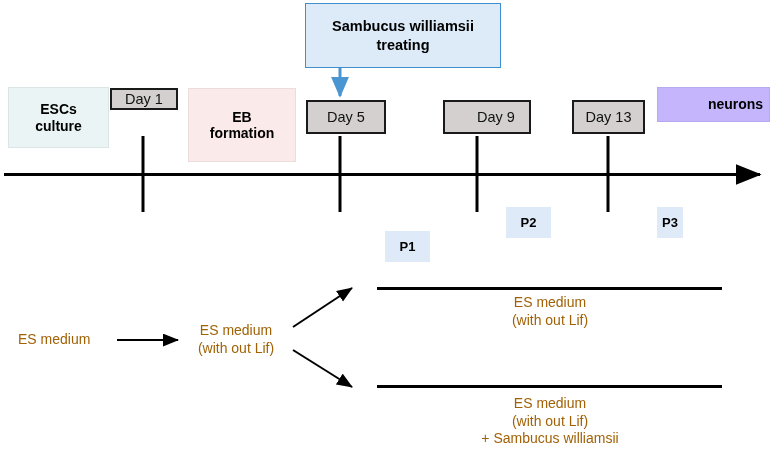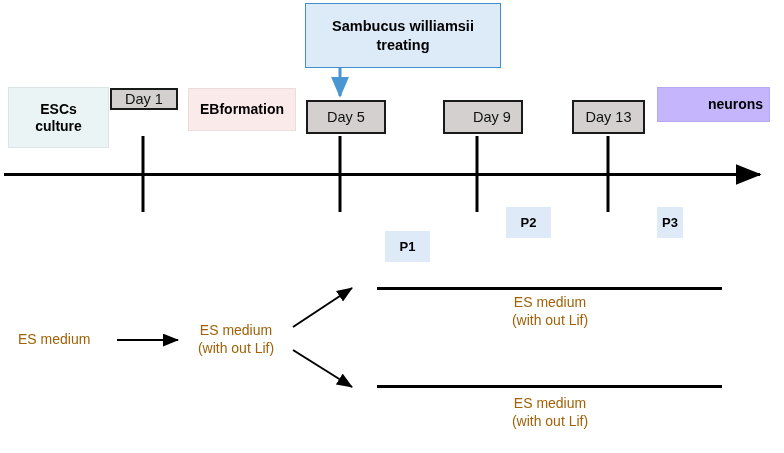--- a/index.html
+++ b/index.html
@@ -71,38 +71,38 @@
   <div class="box callout" style="left:305px;top:3px;width:196px;height:65px;flex-direction:column;">
     <span>Sambucus williamsii</span>
     <span>treating</span>
   </div>
 
   <div class="box tint" style="left:8px;top:87px;width:101px;height:61px;background:#eaf4f4;flex-direction:column;">
     <span>ESCs</span>
     <span>culture</span>
   </div>
 
-  <div class="box tint" style="left:188px;top:88px;width:108px;height:43px;background:#fbeaea;flex-direction:row;">
+  <div class="box tint" style="left:188px;top:88px;width:108px;height:74px;background:#fbeaea;flex-direction:column;">
     <span>EB</span>
     <span>formation</span>
   </div>
 
   <div class="box tint" style="left:657px;top:87px;width:113px;height:35px;background:#c4b5fd;padding-left:44px;">
     <span>neurons</span>
   </div>
 
   <div class="box day" style="left:110px;top:88px;width:68px;height:22px;">
     <span>Day 1</span>
   </div>
 
   <div class="box day" style="left:306px;top:100px;width:80px;height:34px;">
     <span>Day 5</span>
   </div>
 
-  <div class="box day" style="left:443px;top:100px;width:80px;height:34px;padding-left:18px;">
+  <div class="box day" style="left:443px;top:100px;width:88px;height:34px;padding-left:18px;">
     <span>Day 9</span>
   </div>
 
   <div class="box day" style="left:572px;top:100px;width:73px;height:34px;">
     <span>Day 13</span>
   </div>
 
   <div class="box pchip" style="left:385px;top:207px;width:45px;height:31px;margin-top:24px;">
     <span>P1</span>
   </div>
@@ -123,15 +123,16 @@
   </div>
 
   <div class="redtext" style="left:430px;top:294px;width:240px;">
     <div>ES medium</div>
     <div>(with out Lif)</div>
   </div>
 
   <div class="redtext" style="left:430px;top:395px;width:240px;">
     <div>ES medium</div>
     <div>(with out Lif)</div>
+    <div class="bold">+ Sambucus williamsii</div>
   </div>
 
 </div>
 
 </body></html>

